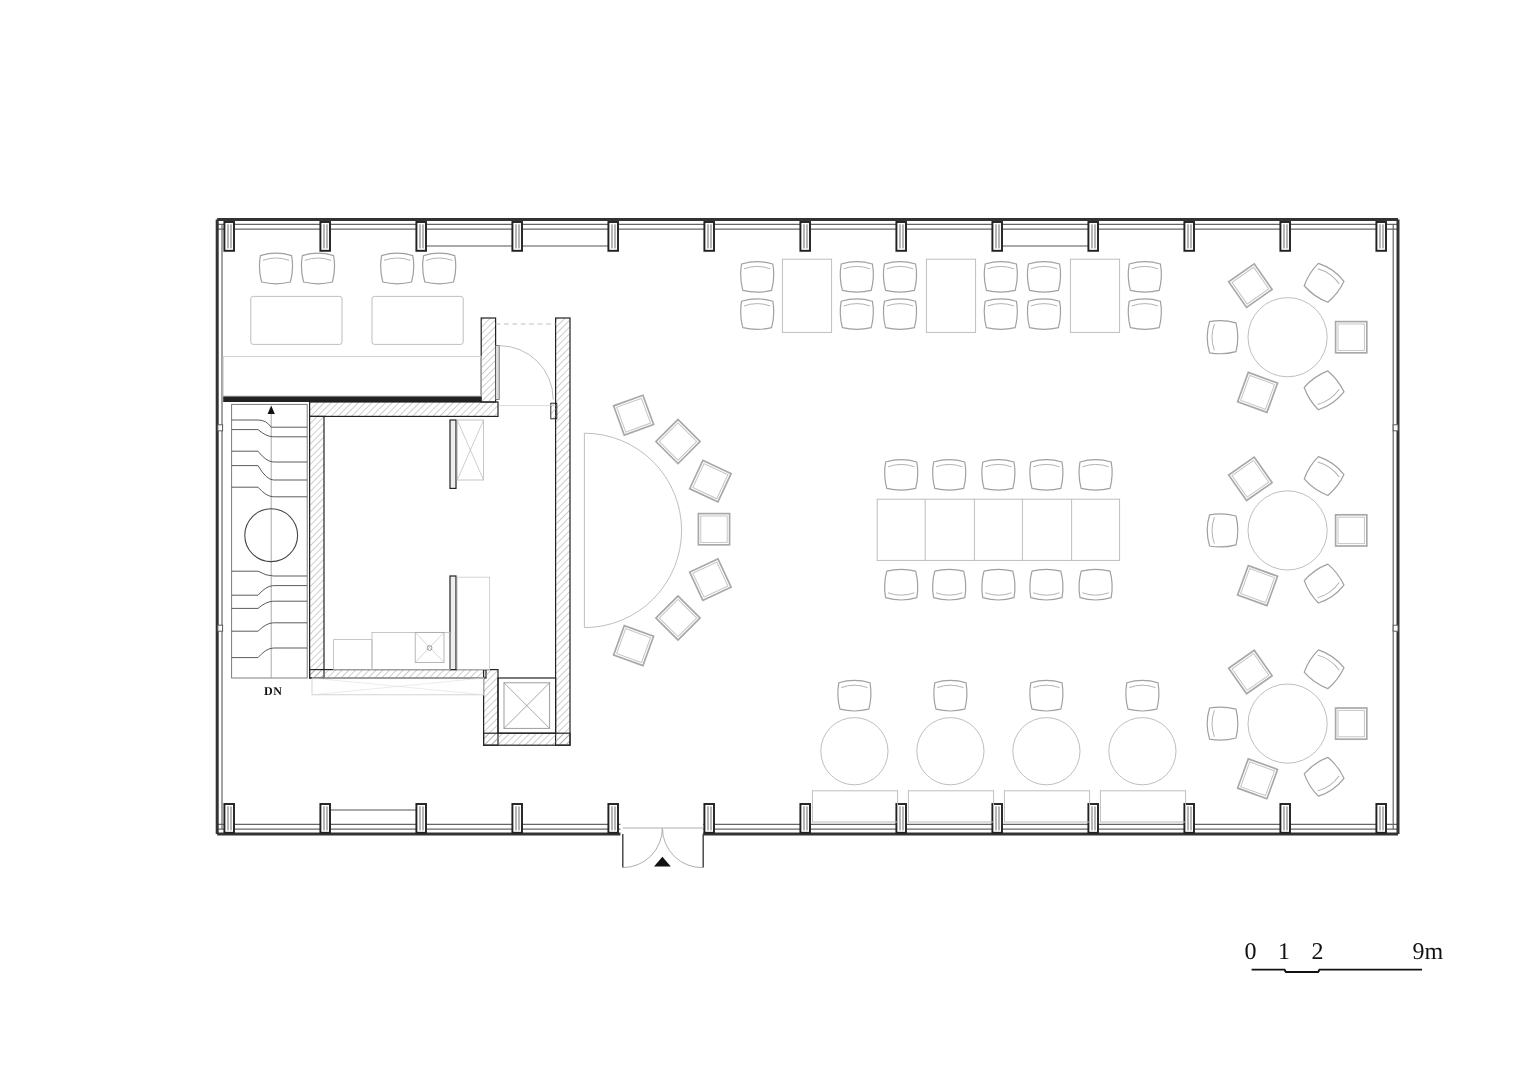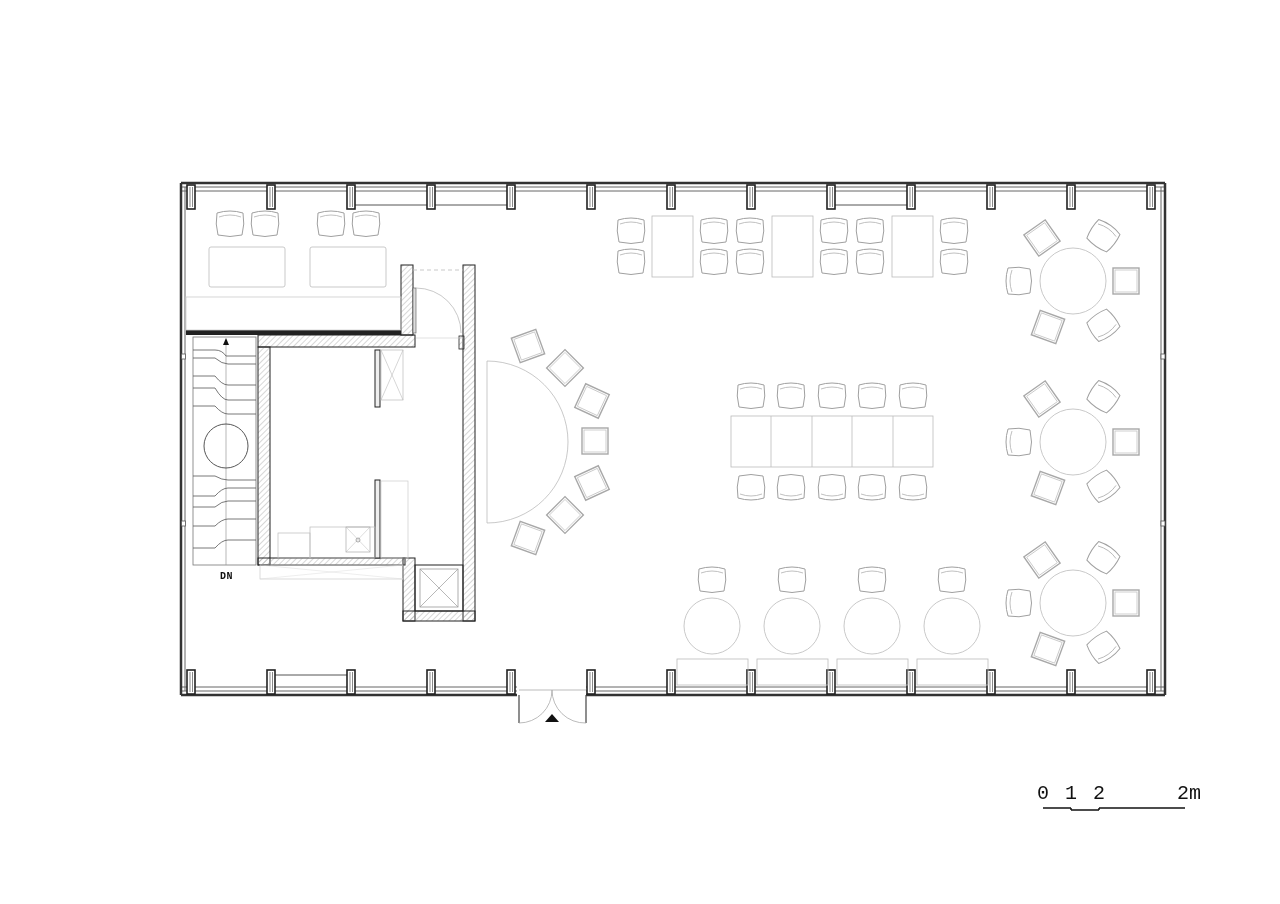--- a/index.html
+++ b/index.html
@@ -1,19 +1,19 @@
 <!DOCTYPE html>
 <html><head>
 <meta charset="utf-8">
 <style>
   html, body { margin: 0; padding: 0; background: #ffffff; }
   body { width: 1280px; height: 904px; position: relative; overflow: hidden;
          font-family: "Liberation Sans", sans-serif; }
   #plan { position: absolute; left: 0; top: 0; }
-  .lbl { position: absolute; font-family: Liberation Mono, monospace; color: #111; text-align: right; }
+  .lbl { position: absolute; font-family: Liberation Serif, serif; color: #111; text-align: right; }
   .dn-label { left: 220px; top: 571px; font-size: 10px; font-weight: bold; letter-spacing: 0.5px; }
   .scale-num { top: 782px; font-size: 20px; color: #111; }
 </style>
 </head>
 <body>
 
 <svg id="plan" width="1280" height="904" viewBox="0 0 1280 904" xmlns="http://www.w3.org/2000/svg">
   <defs>
     <pattern id="hatch" patternUnits="userSpaceOnUse" width="4" height="4" patternTransform="rotate(45)">
       <line x1="0" y1="0" x2="0" y2="4" stroke="#9a9a9a" stroke-width="0.8"></line>
@@ -287,13 +287,13 @@
     <line x1="1071" y1="810" x2="1099" y2="810" stroke="#111" stroke-width="1.5"></line>
     <line x1="1099" y1="810" x2="1099" y2="808" stroke="#111" stroke-width="1.5"></line>
     <line x1="1099" y1="808" x2="1185" y2="808" stroke="#111" stroke-width="1.5"></line>
   </g>
 </svg>
 
 <div class="lbl dn-label">DN</div>
 <div class="lbl scale-num" style="left:1037px;">0</div>
 <div class="lbl scale-num" style="left:1065px;">1</div>
 <div class="lbl scale-num" style="left:1093px;">2</div>
-<div class="lbl scale-num" style="left:1177px;">2m</div>
+<div class="lbl scale-num" style="left:1177px;">9m</div>
 
 </body></html>

